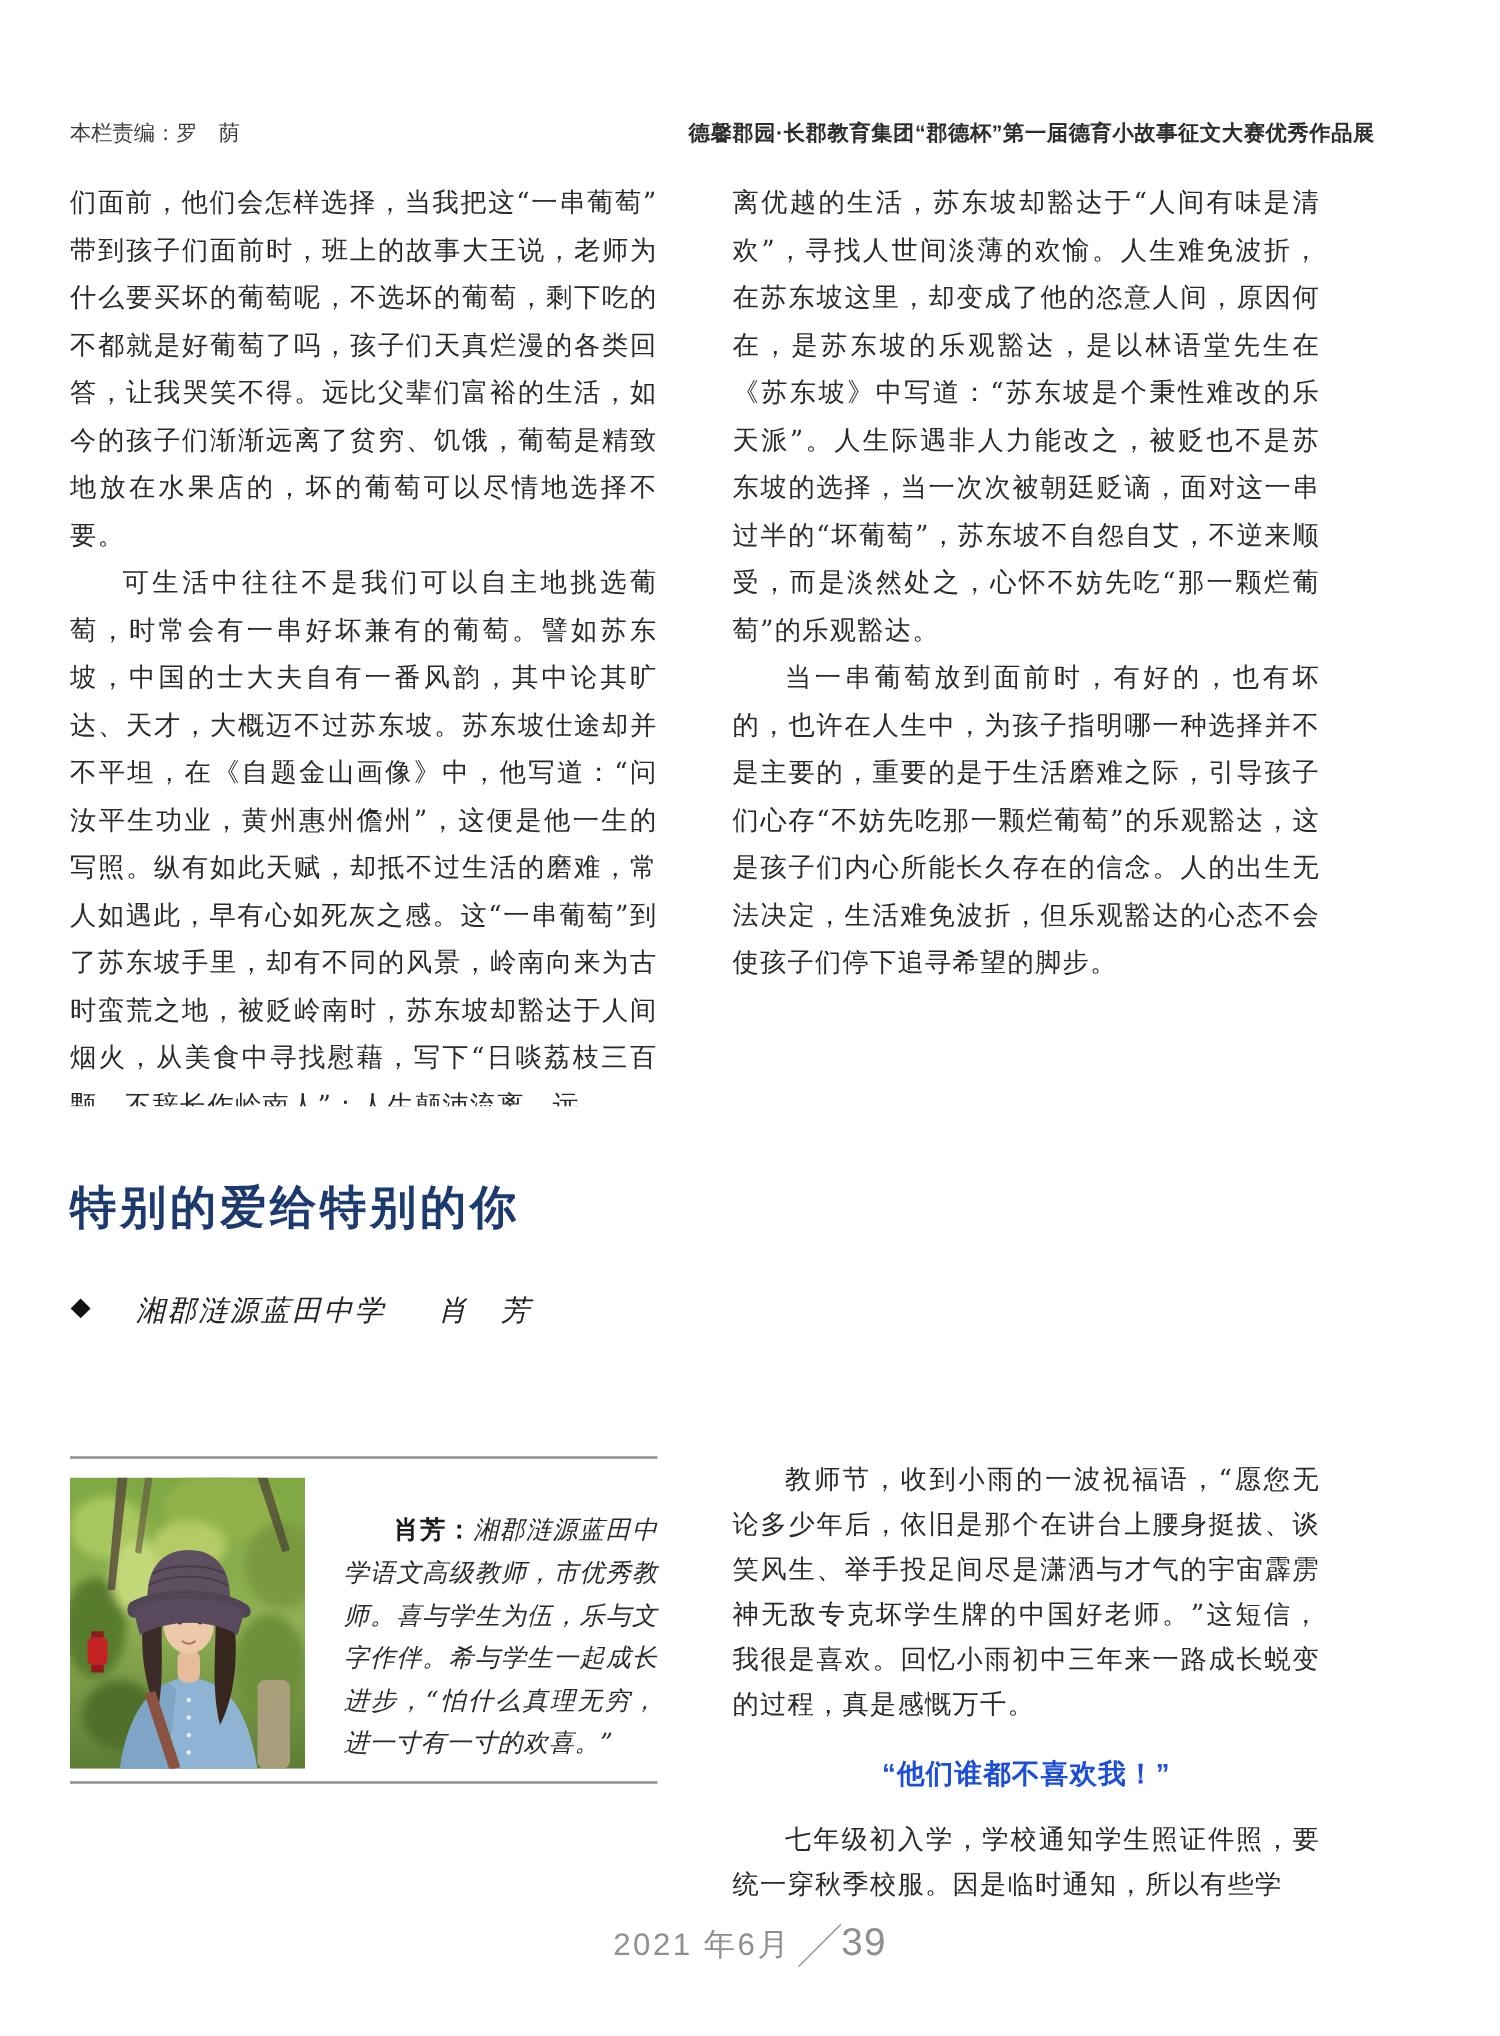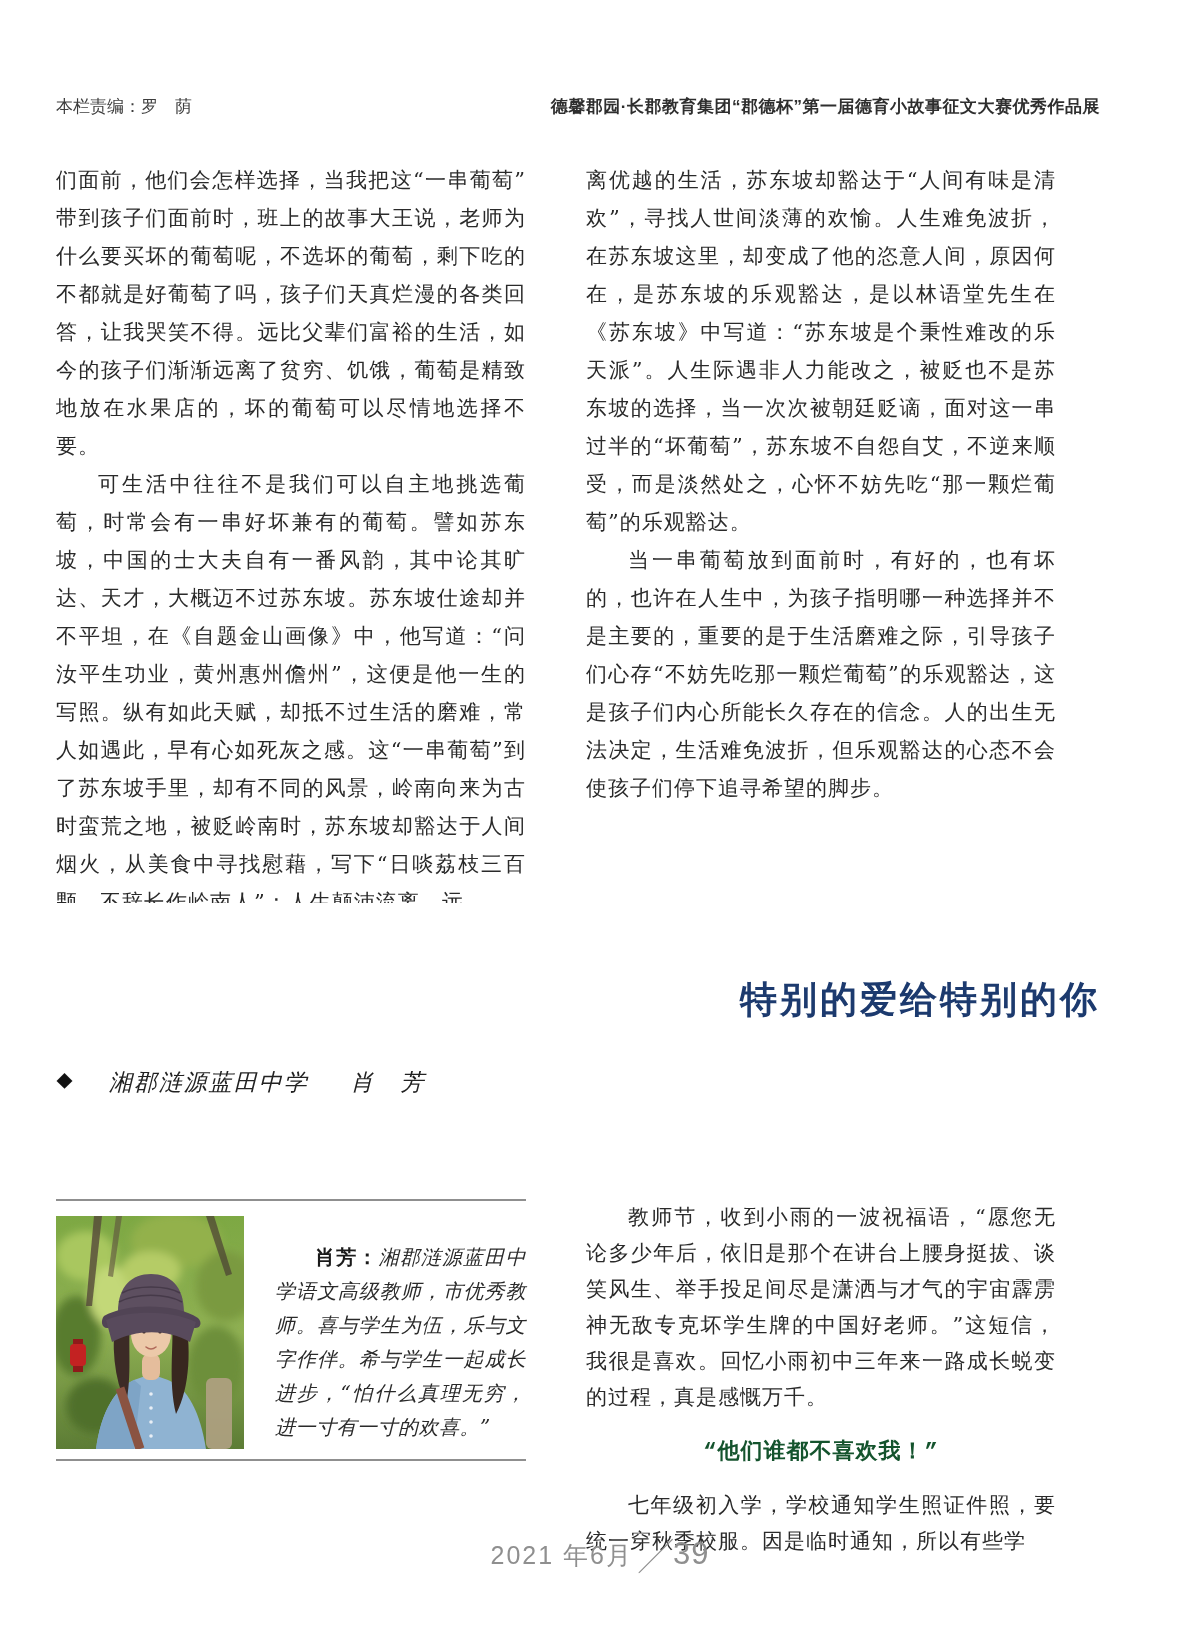--- a/index.html
+++ b/index.html
@@ -15,28 +15,28 @@
 
   
   .page-header{
     display:flex; justify-content:space-between; align-items:flex-end;
     font-family:"Liberation Sans","DejaVu Sans",sans-serif;
     font-size:17px; color:#3d3d3d; line-height:24px;
   }
   .page-header .feature{ font-weight:600; color:#2e2e2e; letter-spacing:0.5px; }
 
   
-  .columns{ display:flex; gap:60px; margin-top:42px; height:742px; overflow:hidden; }
+  .columns{ display:flex; gap:60px; margin-top:24px; height:742px; overflow:hidden; }
   .col{ width:470px; font-size:21px; line-height:38px; text-align:justify; letter-spacing:1px; color:#2a2a2a; }
   .col p.indent{ text-indent:2em; }
   .award-note{ text-indent:2em; font-style:italic; font-size:20px; color:#333; }
 
   
   .article-title{
-    text-align:right; margin-top:72px;
+    text-align:left; margin-top:56px;
     font-size:37px; font-weight:bold; color:#1c3a6e;
     letter-spacing:3px; line-height:48px;
     font-family:"DejaVu Serif","Liberation Serif",serif;
   }
   .author-line{
     text-align:left; margin-top:44px;
     font-size:23px; font-style:italic; color:#222;
     letter-spacing:2px; line-height:32px;font-family:Liberation Serif, serif;
   }
   .author-line .marker{ font-style:normal; font-size:17px; color:#111; margin-right:26px; position:relative; top:-3px; }
@@ -61,22 +61,22 @@
   .bio-text .bio-name{
     font-style:normal; font-weight:bold;
     font-family:"Liberation Sans","DejaVu Sans",sans-serif;
     font-size:20px; color:#1a1a1a;
   }
 
   .col2.story{ font-size:21px; line-height:36px; text-align:justify; letter-spacing:1px; color:#2a2a2a; }
   .col2.story p.indent{ text-indent:2em; }
   .story-subheading{
     text-align:center; margin:20px 0 16px 0;
-    font-family:Liberation Mono, monospace;
-    font-weight:bold; font-size:22px; letter-spacing:1px; color:#14532d;
+    font-family:Liberation Sans, sans-serif;
+    font-weight:bold; font-size:22px; letter-spacing:1px; color:#1d4ed8;
   }
 
   
   .page-footer{
     position:absolute; left:0; right:0; top:1532px;
     text-align:center; color:#8f8f8f;
     font-family:"Liberation Sans","DejaVu Sans",sans-serif;
   }
   .page-footer .date{ font-size:25px; letter-spacing:2px; }
   .page-footer .slash{ font-size:34px; font-weight:300; margin-left:6px; vertical-align:-2px; }

